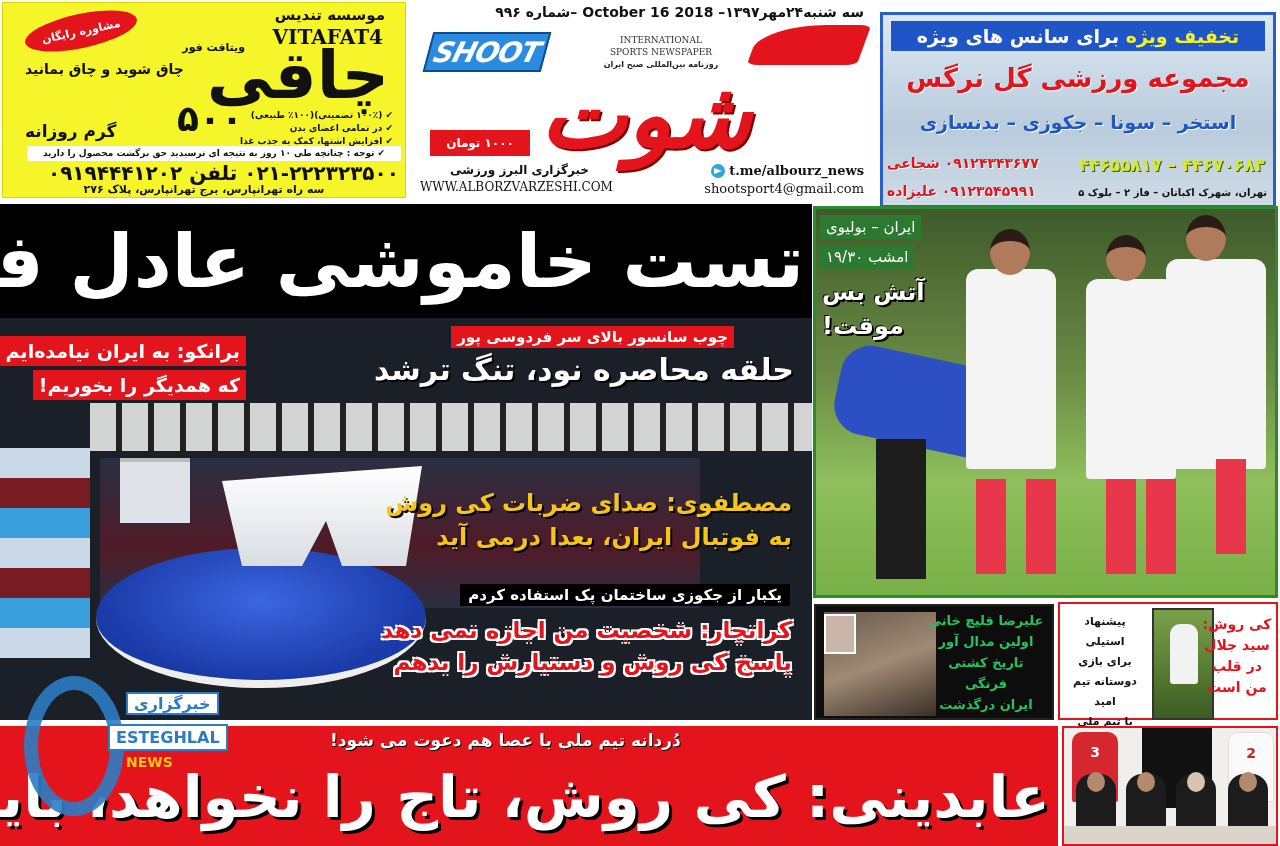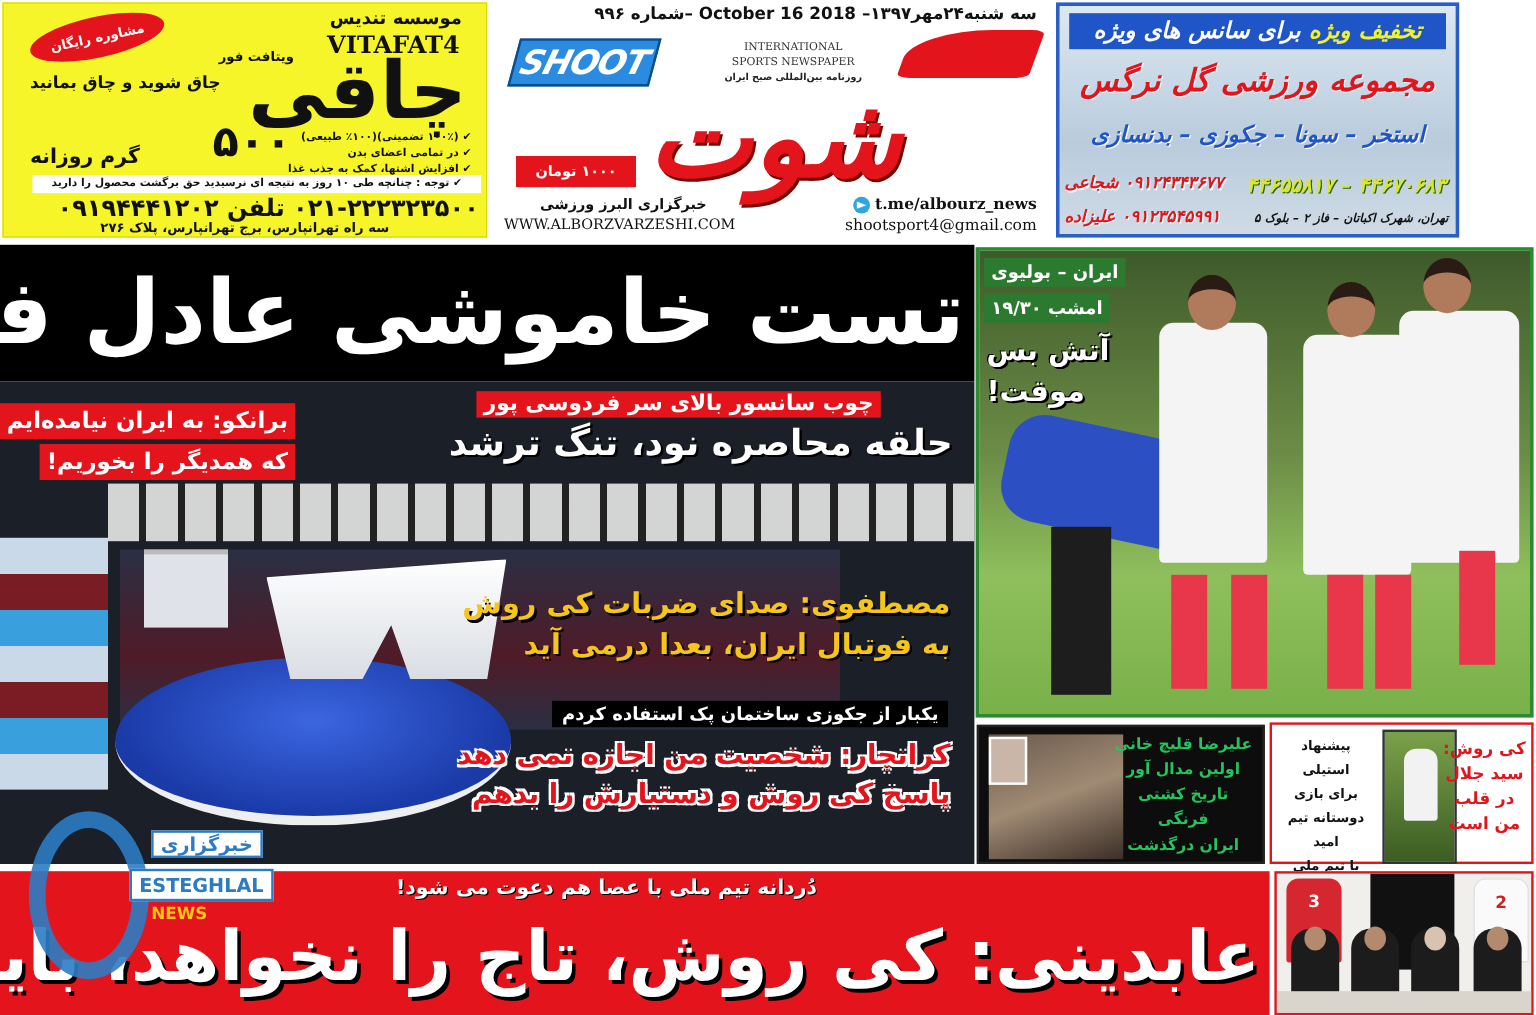--- a/index.html
+++ b/index.html
@@ -34,21 +34,21 @@
   #masthead .logo .word { position:absolute; left: 0; top: 0; width: 444px; height: 82px; font-size: 92px; line-height: 82px; font-weight: bold; color: #e3141b; text-align: center; font-style: italic; letter-spacing: -6px; text-shadow: 2px 2px 0 #7a0000; }
   #masthead .price { left: 10px; top: 130px; width: 100px; height: 26px; background: #e3141b; color: #fff; font-size: 12px; font-weight: bold; display:flex; align-items:center; justify-content:center; }
   #masthead .agency { left: 30px; top: 163px; font-size: 12px; font-weight: bold; color: #111; }
   #masthead .site { left: 0px; top: 180px; font-family: "DejaVu Serif", serif; font-size: 12px; color: #111; text-align: right; }
   #masthead .tg { right: 8px; top: 163px; font-family: "DejaVu Serif", serif; font-size: 13px; font-weight: bold; color: #111; display:flex; align-items:center; gap:4px; }
   #masthead .tg .tg-icon { width: 14px; height: 14px; border-radius: 50%; background: #2ea6e0; display:inline-block; position:relative; }
   #masthead .tg .tg-icon::after { content:""; position:absolute; left:3px; top:4px; border-left: 8px solid #fff; border-top: 3px solid transparent; border-bottom: 3px solid transparent; }
   #masthead .mail { right: 8px; top: 181px; font-family: "DejaVu Serif", serif; font-size: 13px; color: #111; }
 
   
-  #ad-right { left: 880px; top: 2px; width: 336px; height: 196px; background: linear-gradient(180deg,#dce8f2 0%, #b9cbdc 60%, #cfdbe6 100%); border: 3px solid #2a5ec9; font-style: italic; }
+  #ad-right { left: 880px; top: 12px; width: 396px; height: 196px; background: linear-gradient(180deg,#dce8f2 0%, #b9cbdc 60%, #cfdbe6 100%); border: 3px solid #2a5ec9; }
   #ad-right .hdr { left: 8px; right: 8px; top: 6px; height: 30px; background: #1f55c6; font-size: 19px; font-weight: bold; color: #fff; text-align: center; line-height: 30px; }
   #ad-right .hdr .y { color: #f2f22a; }
   #ad-right .name { left: 0; right: 0; top: 48px; font-size: 26px; font-weight: bold; color: #e3141b; text-align: center; text-shadow: 1px 1px 0 #fff; }
   #ad-right .svc { left: 0; right: 0; top: 96px; font-size: 19px; font-weight: bold; color: #1f55c6; text-align: center; text-shadow: 1px 1px 0 #fff; }
   #ad-right .ph1 { right: 8px; top: 140px; font-size: 17px; font-weight: bold; color: #d8e82a; text-shadow: 1px 1px 0 #2b5a19; white-space: nowrap; }
   #ad-right .ph2 { left: 4px; top: 140px; font-size: 14px; font-weight: bold; color: #e3141b; white-space: nowrap; text-shadow: 1px 1px 0 #fff; }
   #ad-right .ph3 { left: 4px; top: 168px; font-size: 14px; font-weight: bold; color: #e3141b; white-space: nowrap; text-shadow: 1px 1px 0 #fff; }
   #ad-right .addr { right: 6px; top: 172px; font-size: 10px; font-weight: bold; color: #111; white-space: nowrap; }
 
   
@@ -58,33 +58,33 @@
   
   #studio { left: 0; top: 318px; width: 812px; height: 402px; background: #1b1f27; overflow: hidden; }
   #studio .ceiling { left: 90px; top: 85px; width: 722px; height: 48px; background: repeating-linear-gradient(90deg,#e8e8e8 0 26px,#222 26px 32px); opacity: .9; }
   #studio .wall-l { left: 0; top: 130px; width: 90px; height: 210px; background: repeating-linear-gradient(180deg,#c9d9e8 0 30px,#7a1c24 30px 60px,#3aa0dd 60px 90px); }
   #studio .glass { left: 100px; top: 140px; width: 600px; height: 150px; background: linear-gradient(180deg,#2b3146,#561a28 60%,#2b3146); opacity:.9; }
   #studio .disc { left: 96px; top: 230px; width: 330px; height: 140px; border-radius: 50%; background: radial-gradient(ellipse at 50% 40%, #3c66e0, #1a3aa8 70%); border-bottom: 8px solid #eee; }
   #studio .desk { left: 222px; top: 148px; width: 200px; height: 100px; background: linear-gradient(180deg,#fff,#d9dde3); clip-path: polygon(0 15%,100% 0,92% 100%,60% 100%,52% 55%,40% 100%,10% 100%); }
   #studio .podium { left: 120px; top: 140px; width: 70px; height: 65px; background: #dfe3e9; border-top: 4px solid #bbb; }
 
   .kicker-red { background: #e3141b; color: #fff; font-weight: bold; padding: 0 6px; white-space: nowrap; }
-  #k1 { right: 78px; top: 8px; font-size: 18px; height: 22px; line-height: 22px; }
+  #k1 { right: 78px; top: 8px; font-size: 15px; height: 22px; line-height: 22px; }
   #h1 { right: 18px; top: 34px; font-size: 30px; font-weight: bold; color: #fff; white-space: nowrap; text-shadow: 2px 2px 0 #000; }
 
   #branko { left: 0; top: 18px; width: 246px; }
   #branko .l { background: #e3141b; color: #fff; font-size: 19px; font-weight: bold; height: 30px; line-height: 30px; padding: 0 6px; margin-bottom: 4px; display: inline-block; white-space: nowrap; }
 
   #mostafavi { right: 20px; top: 168px; font-size: 24px; line-height: 34px; font-weight: bold; color: #f5c518; text-align: right; text-shadow: 2px 2px 0 #000; white-space: nowrap; }
   #k2 { right: 22px; top: 266px; background: #000; color: #fff; font-size: 15px; font-weight: bold; padding: 0 8px; height: 22px; line-height: 22px; white-space: nowrap; }
   #karanchar { right: 20px; top: 296px; font-size: 23px; line-height: 32px; font-weight: bold; color: #e3141b; text-align: right; text-shadow: -2px -2px 0 #fff, 2px -2px 0 #fff, -2px 2px 0 #fff, 2px 2px 0 #fff; white-space: nowrap; }
 
   
   #team { left: 813px; top: 206px; width: 465px; height: 392px; border: 3px solid #2c8a2f; background: linear-gradient(180deg,#3f5a2b 0%,#6d8e47 45%,#8fbf5c 70%,#79b048 100%); overflow:hidden; }
-  #team .lbl { background: #2c7a2f; color: #fff; font-weight: bold; font-size: 15px; padding: 0 6px; height: 24px; line-height: 24px; white-space: nowrap; display:inline-block; }
+  #team .lbl { background: #2c7a2f; color: #fff; font-weight: normal; font-size: 15px; padding: 0 6px; height: 24px; line-height: 24px; white-space: nowrap; display:inline-block; }
   #team .lbl1 { left: 4px; top: 6px; }
   #team .lbl2 { left: 4px; top: 36px; }
   #team .cease { left: 6px; top: 66px; font-size: 24px; line-height: 34px; font-weight: bold; color: #fff; text-align: left; text-shadow: 2px 2px 0 #000, -1px -1px 0 #000; }
   .player { position:absolute; }
   .shirt-w { background: #f4f4f4; border-radius: 12px 12px 4px 4px; }
   .sock { background: #e8374a; }
   #team .p-blue { left: 20px; top: 150px; width: 190px; height: 90px; background: #2c4fc4; border-radius: 30px 10px 10px 30px; transform: rotate(12deg); }
   #team .p-blue-leg { left: 60px; top: 230px; width: 50px; height: 140px; background: #1d1d1d; }
   #team .p1 { left: 150px; top: 60px; width: 90px; height: 200px; }
   #team .p2 { left: 270px; top: 70px; width: 90px; height: 200px; }

